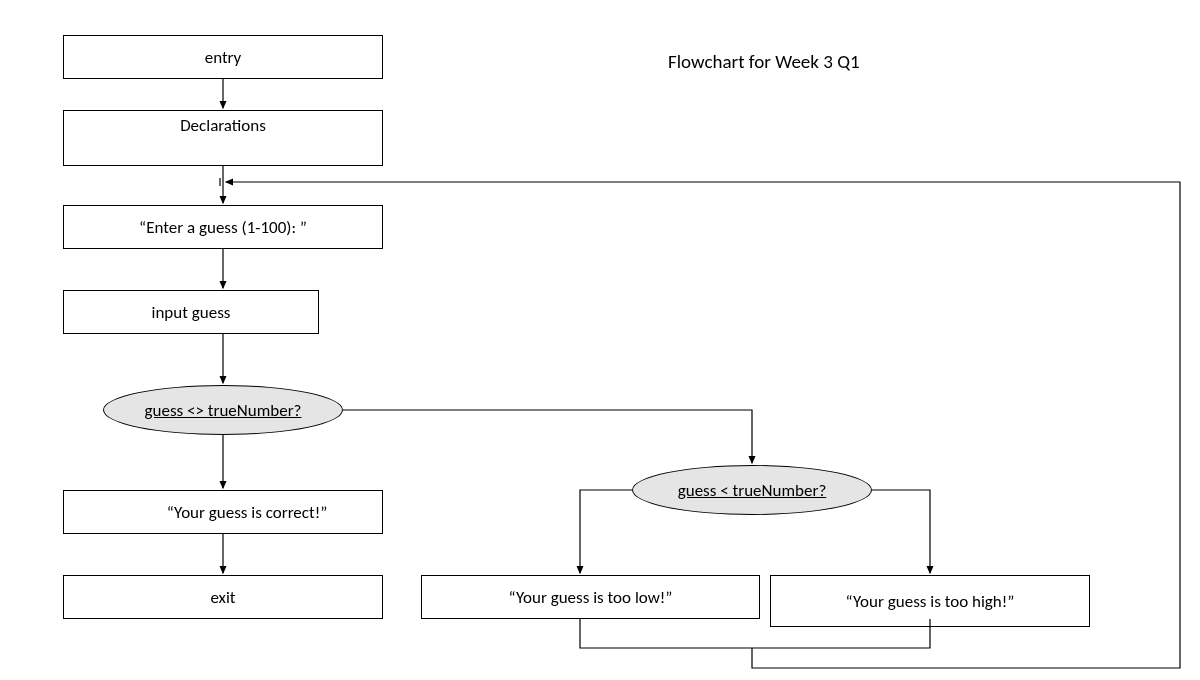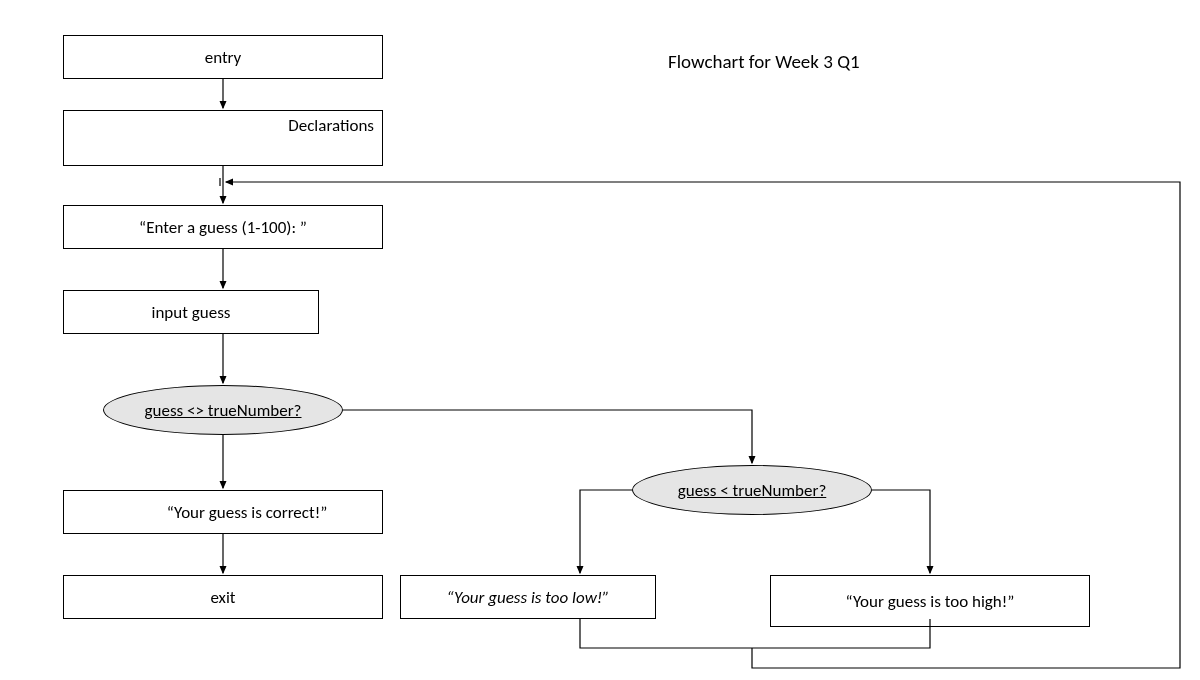--- a/index.html
+++ b/index.html
@@ -58,21 +58,21 @@
 </head>
 <body>
 
 <div class="title" style="left:660px; top:50px;margin-left:8px;">Flowchart for Week 3 Q1</div>
 
 <div class="box" style="left:63px; top:35px; width:320px; height:44px;">
   <span>entry</span>
 </div>
 
 <div class="decl-box" style="left:63px; top:110px; width:320px; height:56px;">
-  <div style="text-align:right;">Declarations</div>
+  <div style="text-align:center;">Declarations</div>
 </div>
 
 <div class="box" style="left:63px; top:205px; width:320px; height:44px;">
   <span>“Enter a guess (1-100): ”</span>
 </div>
 
 <div class="box" style="left:63px; top:290px; width:256px; height:44px;">
   <span>input guess</span>
 </div>
 
@@ -85,21 +85,21 @@
 </div>
 
 <div class="box" style="left:63px; top:575px; width:320px; height:44px;">
   <span>exit</span>
 </div>
 
 <div class="ellipse" style="left:632px; top:465px; width:240px; height:50px;">
   <span>guess &lt; trueNumber?</span>
 </div>
 
-<div class="box" style="left:400px; top:575px; width:256px; height:44px;font-style:italic;">
+<div class="box" style="left:421px; top:575px; width:339px; height:44px;">
   <span>“Your guess is too low!”</span>
 </div>
 
 <div class="box" style="left:770px; top:575px; width:320px; height:52px;">
   <span>“Your guess is too high!”</span>
 </div>
 
 <svg class="connectors">
   <defs>
     <marker id="arrow" markerWidth="8" markerHeight="8" refX="6" refY="3" orient="auto" markerUnits="strokeWidth">

